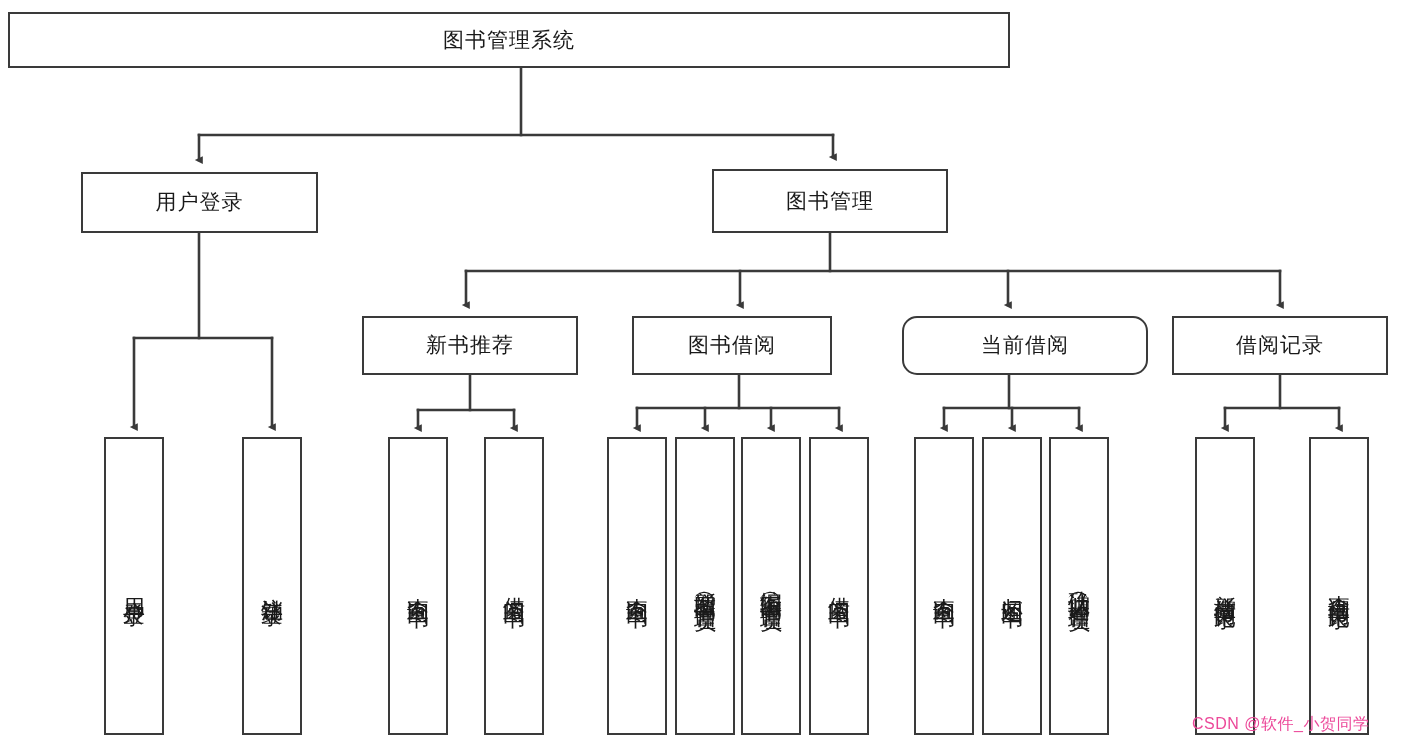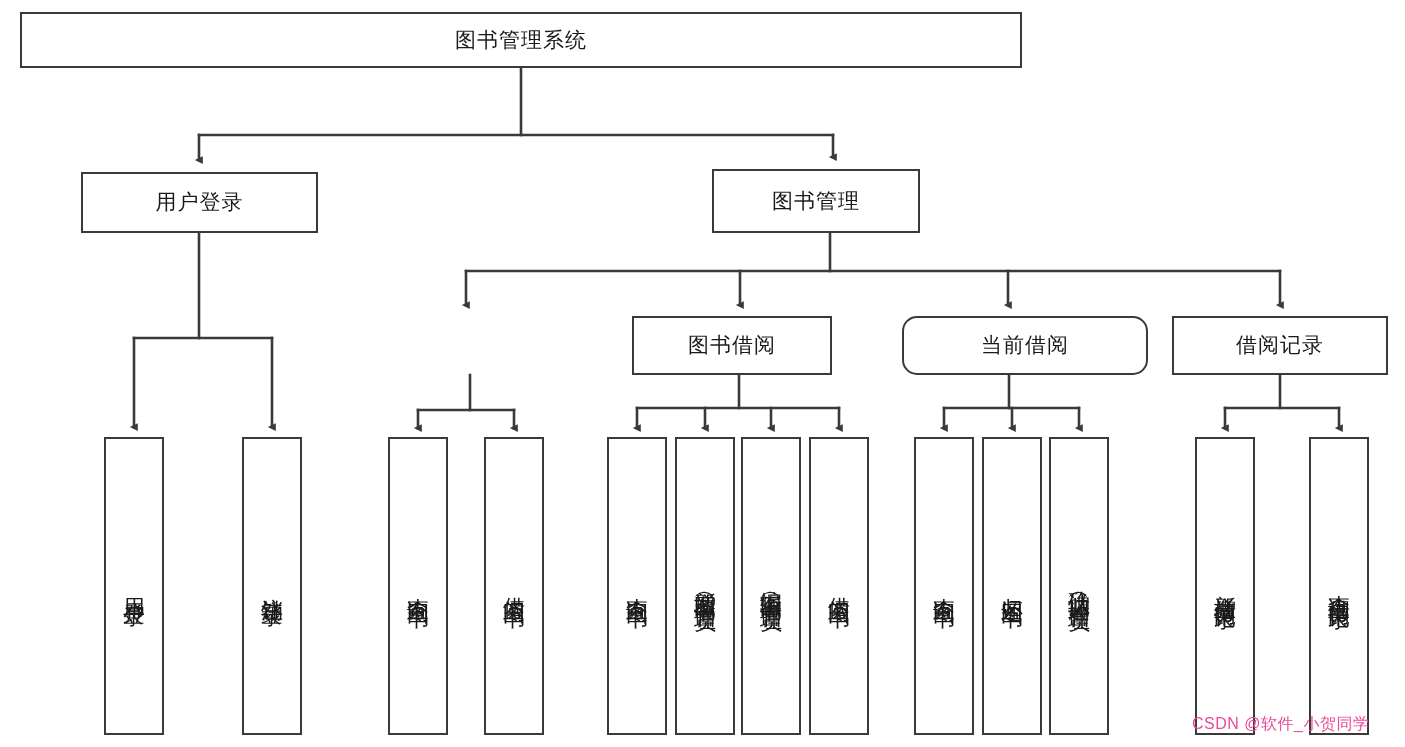--- a/index.html
+++ b/index.html
@@ -116,31 +116,34 @@
       <path d="M1012,408 L1012,428" marker-end="url(#arrowhead)"></path>
       <path d="M1079,408 L1079,428" marker-end="url(#arrowhead)"></path>
 
       <path d="M1280,375 L1280,408"></path>
       <path d="M1225,408 L1339,408"></path>
       <path d="M1225,408 L1225,428" marker-end="url(#arrowhead)"></path>
       <path d="M1339,408 L1339,428" marker-end="url(#arrowhead)"></path>
     </g>
   </svg>
 
-  <div class="node-box horizontal-node" style="left:20px; top:12px; width:1002px; height:56px;">
+  <div class="node-box horizontal-node" style="left:8px; top:12px; width:1002px; height:56px;">
     <span class="node-label">图书管理系统</span>
   </div>
 
   <div class="node-box horizontal-node" style="left:81px; top:172px; width:237px; height:61px;">
     <span class="node-label">用户登录</span>
   </div>
-  <div class="node-box horizontal-node" style="left:712px; top:169px; width:208px; height:64px;">
+  <div class="node-box horizontal-node" style="left:712px; top:169px; width:236px; height:64px;">
     <span class="node-label">图书管理</span>
   </div>
 
+  <div class="node-box horizontal-node" style="left:362px; top:316px; width:216px; height:59px;">
+    <span class="node-label">新书推荐</span>
+  </div>
   <div class="node-box horizontal-node" style="left:632px; top:316px; width:200px; height:59px;">
     <span class="node-label">图书借阅</span>
   </div>
   <div class="node-box horizontal-node" style="left:902px; top:316px; width:246px; height:59px;border-radius:15px;">
     <span class="node-label">当前借阅</span>
   </div>
   <div class="node-box horizontal-node" style="left:1172px; top:316px; width:216px; height:59px;">
     <span class="node-label">借阅记录</span>
   </div>
 

